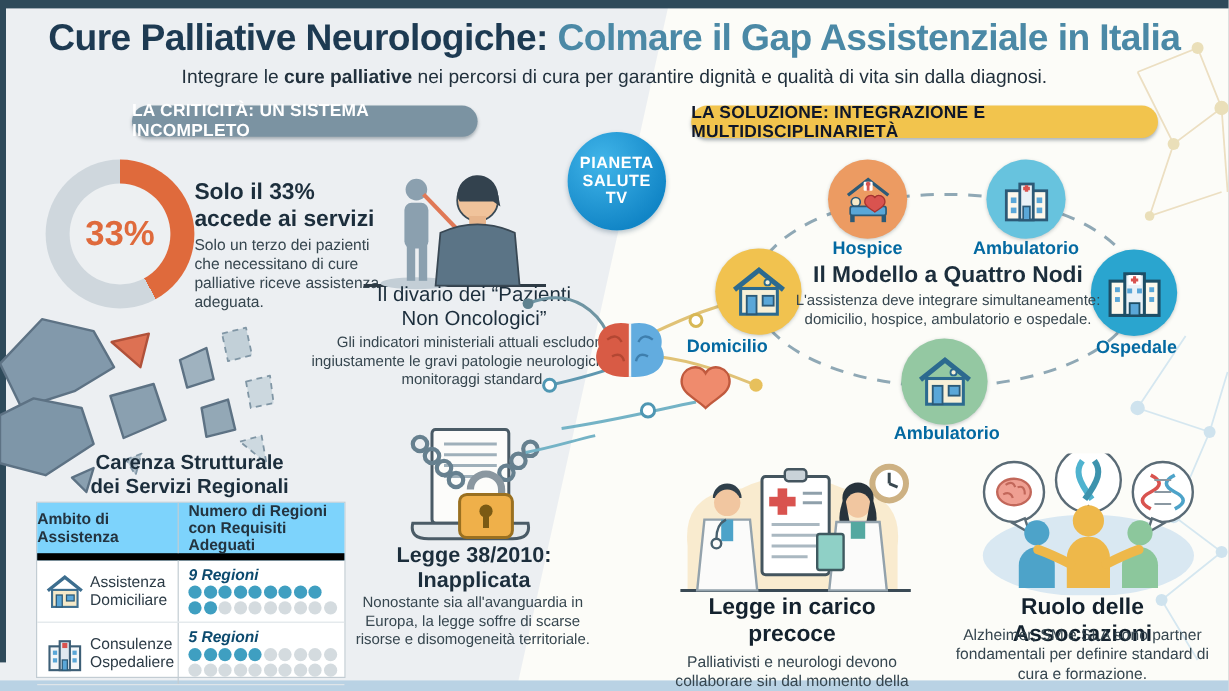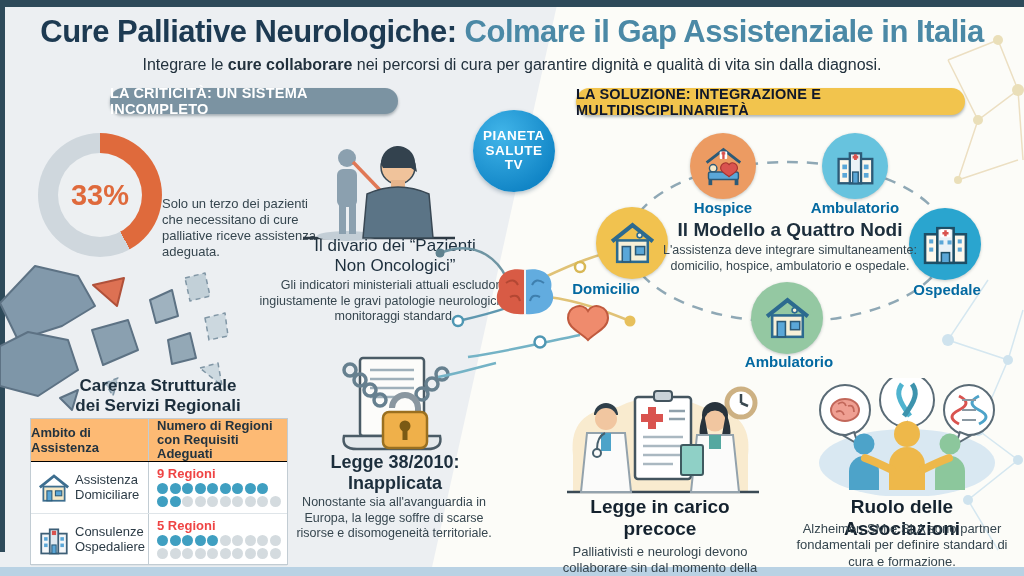--- a/index.html
+++ b/index.html
@@ -32,29 +32,29 @@
   .donut-hole{left:58px;top:153px;width:84px;height:84px;border-radius:50%;background:#edf0f2;
     display:flex;align-items:center;justify-content:center;font-size:29px;font-weight:bold;color:#df6a3c;}
   .stat-title{left:162px;top:150px;width:180px;font-size:19px;font-weight:bold;line-height:1.15;color:#1c2e3c;}
   .stat-body{left:162px;top:196px;width:170px;font-size:13px;line-height:1.24;color:#36464f;}
   .divario-title{left:265px;top:236px;width:260px;font-size:17px;font-weight:normal;line-height:1.18;}
   .divario-body{left:255px;top:278px;width:280px;font-size:12.5px;line-height:1.25;color:#36464f;}
   .carenza-title{left:48px;top:376px;width:220px;font-size:17px;font-weight:bold;line-height:1.18;}
   
   .table{left:30px;top:418px;width:258px;height:147px;background:#fff;
     border:1px solid #c2ccd3;box-sizing:border-box;font-size:13px;}
-  .t-head{display:flex;background:#fdba74;border-bottom:1px solid #000000;height:42px;justify-content:space-between;}
+  .t-head{display:flex;background:#7dd3fc;border-bottom:6px solid #000000;height:42px;justify-content:space-between;}
   .t-row{display:flex;height:51px;border-bottom:1px solid #dfe5e9;}
   .c1{width:118px;border-right:1px solid #c2ccd3;display:flex;align-items:center;box-sizing:border-box;}
   .c2{width:138px;display:flex;align-items:center;box-sizing:border-box;padding-left:8px;}
   .t-head .c1{justify-content:center;font-weight:bold;color:#23333f;}
   .t-head .c2{font-weight:bold;color:#23333f;line-height:1.1;}
   .row-icon{width:34px;height:30px;margin:0 4px 0 6px;flex:0 0 auto;}
   .row-label{line-height:1.15;color:#2c3b46;}
-  .count{font-weight:bold;color:#ef4444;margin-bottom:2px;}
+  .count{font-weight:bold;color:#0c4a6e;margin-bottom:2px;font-style:italic;}
   .dotrow{line-height:0;height:13px;}
   .dot{display:inline-block;width:11px;height:11px;border-radius:50%;margin-right:1.5px;}
   .dot-on{background:#3f9fc1;}
   .dot-off{background:#d4dbdf;}
   .legge-title{left:300px;top:452px;width:190px;font-size:18px;font-weight:bold;line-height:1.15;}
   .legge-body{left:294px;top:495px;width:200px;font-size:12.5px;line-height:1.25;color:#36464f;}
   
   .logo{left:473px;top:110px;width:82px;height:82px;border-radius:50%;
     background:radial-gradient(circle at 35% 30%,#41b5e9,#1185c6 75%);
     display:flex;align-items:center;justify-content:center;text-align:center;
@@ -102,28 +102,30 @@
   </svg>
 
   <div class="abs bar-top"></div>
   <div class="abs bar-left"></div>
   <div class="abs bar-bottom"></div>
 
   <div class="abs title">
     <span class="t-dark">Cure Palliative Neurologiche:</span><span class="t-accent"> Colmare il Gap Assistenziale in Italia</span>
   </div>
   <div class="abs subtitle">
-    <span>Integrare le </span><b>cure collaborare</b><span> nei percorsi di cura per garantire dignità e qualità di vita sin dalla diagnosi.</span>
+    <span>Integrare le </span><b>cure palliative</b><span> nei percorsi di cura per garantire dignità e qualità di vita sin dalla diagnosi.</span>
   </div>
 
   <div class="abs pill pill-left">LA CRITICITÀ: UN SISTEMA INCOMPLETO</div>
   <div class="abs pill pill-right">LA SOLUZIONE: INTEGRAZIONE E MULTIDISCIPLINARIETÀ</div>
 
   <div class="abs donut"></div>
   <div class="abs donut-hole">33%</div>
+  <div class="abs stat-title pl">Solo il 33%
+accede ai servizi</div>
   <div class="abs stat-body">Solo un terzo dei pazienti che necessitano di cure palliative riceve assistenza adeguata.</div>
 
   <svg class="abs" style="left:295px;top:128px;" width="165" height="115" viewBox="0 0 165 115">
     <line x1="8" y1="110" x2="160" y2="110" stroke="#2e3b45" stroke-width="2.5"></line>
     <ellipse cx="52" cy="108" rx="30" ry="5" fill="#c3ced6"></ellipse>
     <g fill="#8ba0af">
       <circle cx="52" cy="30" r="9"></circle>
       <rect x="42" y="41" width="20" height="38" rx="6"></rect>
       <rect x="44" y="76" width="7" height="30"></rect>
       <rect x="54" y="76" width="7" height="30"></rect>

